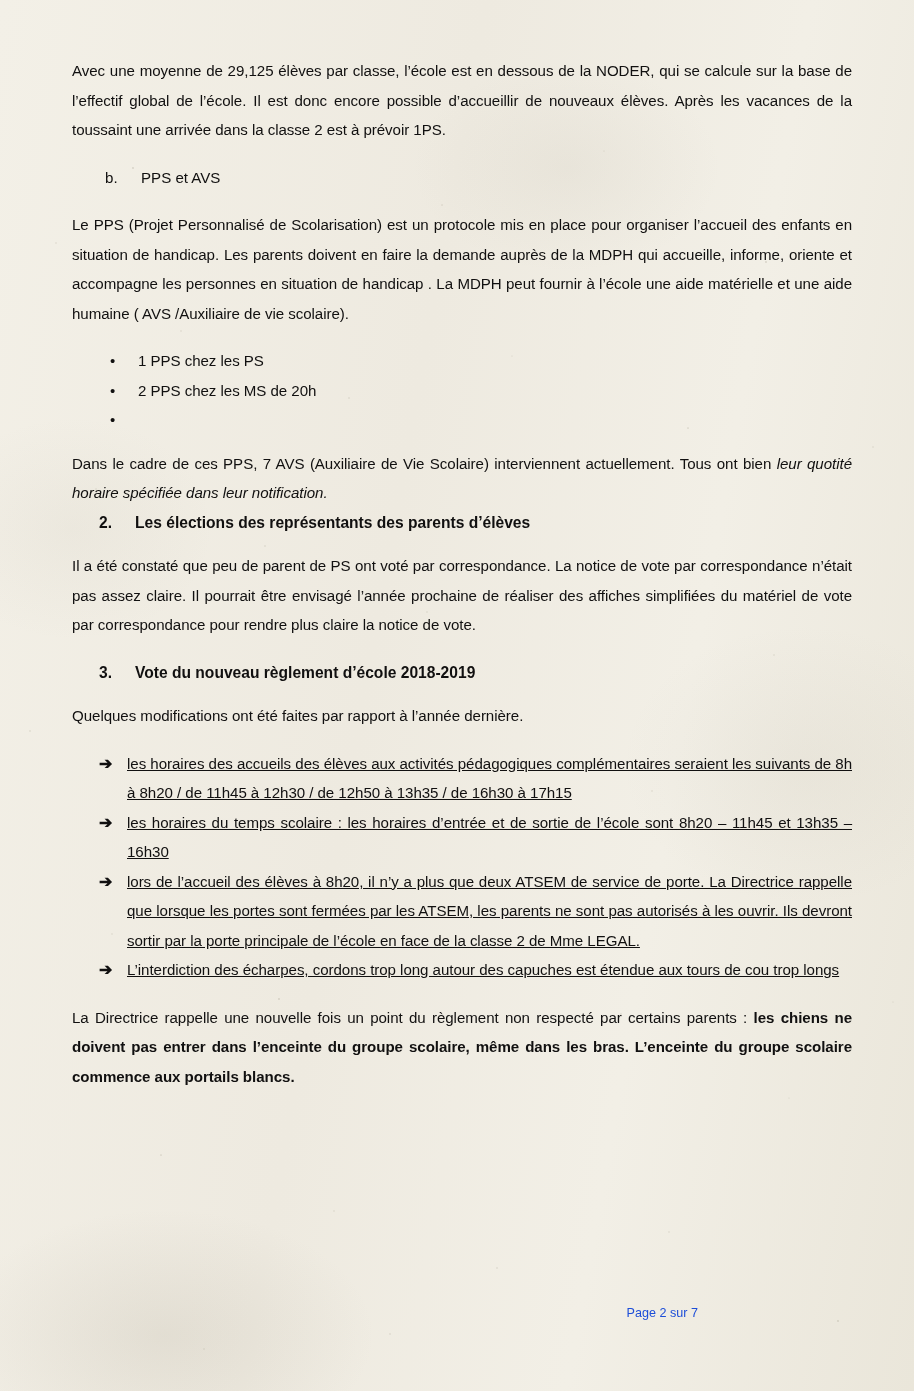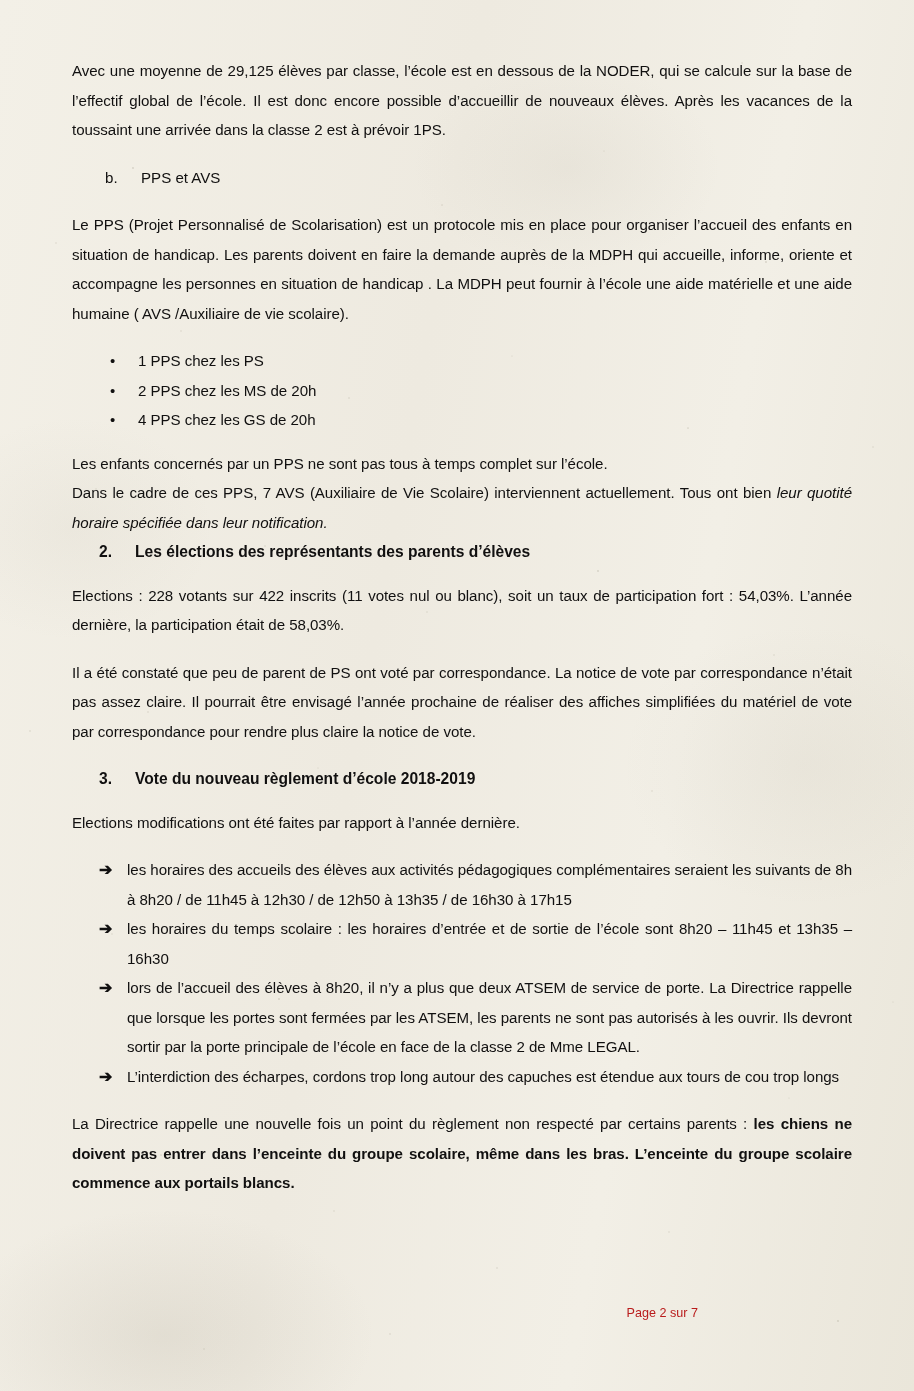--- a/index.html
+++ b/index.html
@@ -131,36 +131,37 @@
     flex: 0 0 28px;
     width: 28px;
     font-size: 16px;
     line-height: 29.5px;
     font-weight: bold;
   }
   ul.arrow-list li .arrow-text {
     flex: 1 1 auto;
     text-align: justify;
     text-justify: inter-word;
+    text-decoration: underline;
   }
 
   em.ital {
     font-style: italic;
   }
   strong.bld {
     font-weight: bold;
   }
 
   .footer {
     position: absolute;
     right: 62px;
     top: 1305px;
     font-size: 12.6px;
     line-height: 16px;
-    color: #b91c1c;
+    color: #1d4ed8;
     margin-left: 36px;
   }
 
   
   #page, .footer {
     text-rendering: optimizeLegibility;
   }
 </style>
 </head>
 <body>
@@ -225,45 +226,42 @@
       <li>
         <span class="dot">•</span>
         <span class="li-text">1 PPS chez les PS</span>
       </li>
       <li>
         <span class="dot">•</span>
         <span class="li-text">2 PPS chez les MS de 20h</span>
       </li>
       <li>
         <span class="dot">•</span>
-        <span class="li-text">4 PPS chez les GS de 20h</span>
       </li>
     </ul>
 
-    <p class="para tight">Les enfants concernés par un PPS ne sont pas tous à temps complet sur l’école.</p>
 
     <p class="para tight"><span>Dans le cadre de ces PPS, 7 AVS (Auxiliaire de Vie Scolaire) interviennent actuellement. Tous ont bien </span><em class="ital">leur quotité horaire spécifiée dans leur notification.</em></p>
 
 
     <div class="section-head">
       <span class="num">2.</span>
       <span>Les élections des représentants des parents d’élèves</span>
     </div>
 
-    <p class="para">Elections : 228 votants sur 422 inscrits (11 votes nul ou blanc), soit un taux de participation fort : 54,03%. L’année dernière, la participation était de 58,03%.</p>
 
 
     <p class="para">Il a été constaté que peu de parent de PS ont voté par correspondance. La notice de vote par correspondance n’était pas assez claire. Il pourrait être envisagé l’année prochaine de réaliser des affiches simplifiées du matériel de vote par correspondance pour rendre plus claire la notice de vote.</p>
 
     <div class="section-head">
       <span class="num">3.</span>
       <span>Vote du nouveau règlement d’école 2018-2019</span>
     </div>
 
-    <p class="para">Elections modifications ont été faites par rapport à l’année dernière.</p>
+    <p class="para">Quelques modifications ont été faites par rapport à l’année dernière.</p>
 
     <ul class="arrow-list">
       <li>
         <span class="arrow">➔</span>
         <span class="arrow-text">les horaires des accueils des élèves aux activités pédagogiques complémentaires seraient les suivants de 8h à 8h20 / de 11h45 à 12h30 / de 12h50 à 13h35 / de 16h30 à 17h15</span>
       </li>
       <li>
         <span class="arrow">➔</span>
         <span class="arrow-text">les horaires du temps scolaire : les horaires d’entrée et de sortie de l’école sont 8h20 – 11h45 et 13h35 – 16h30</span>
       </li>

